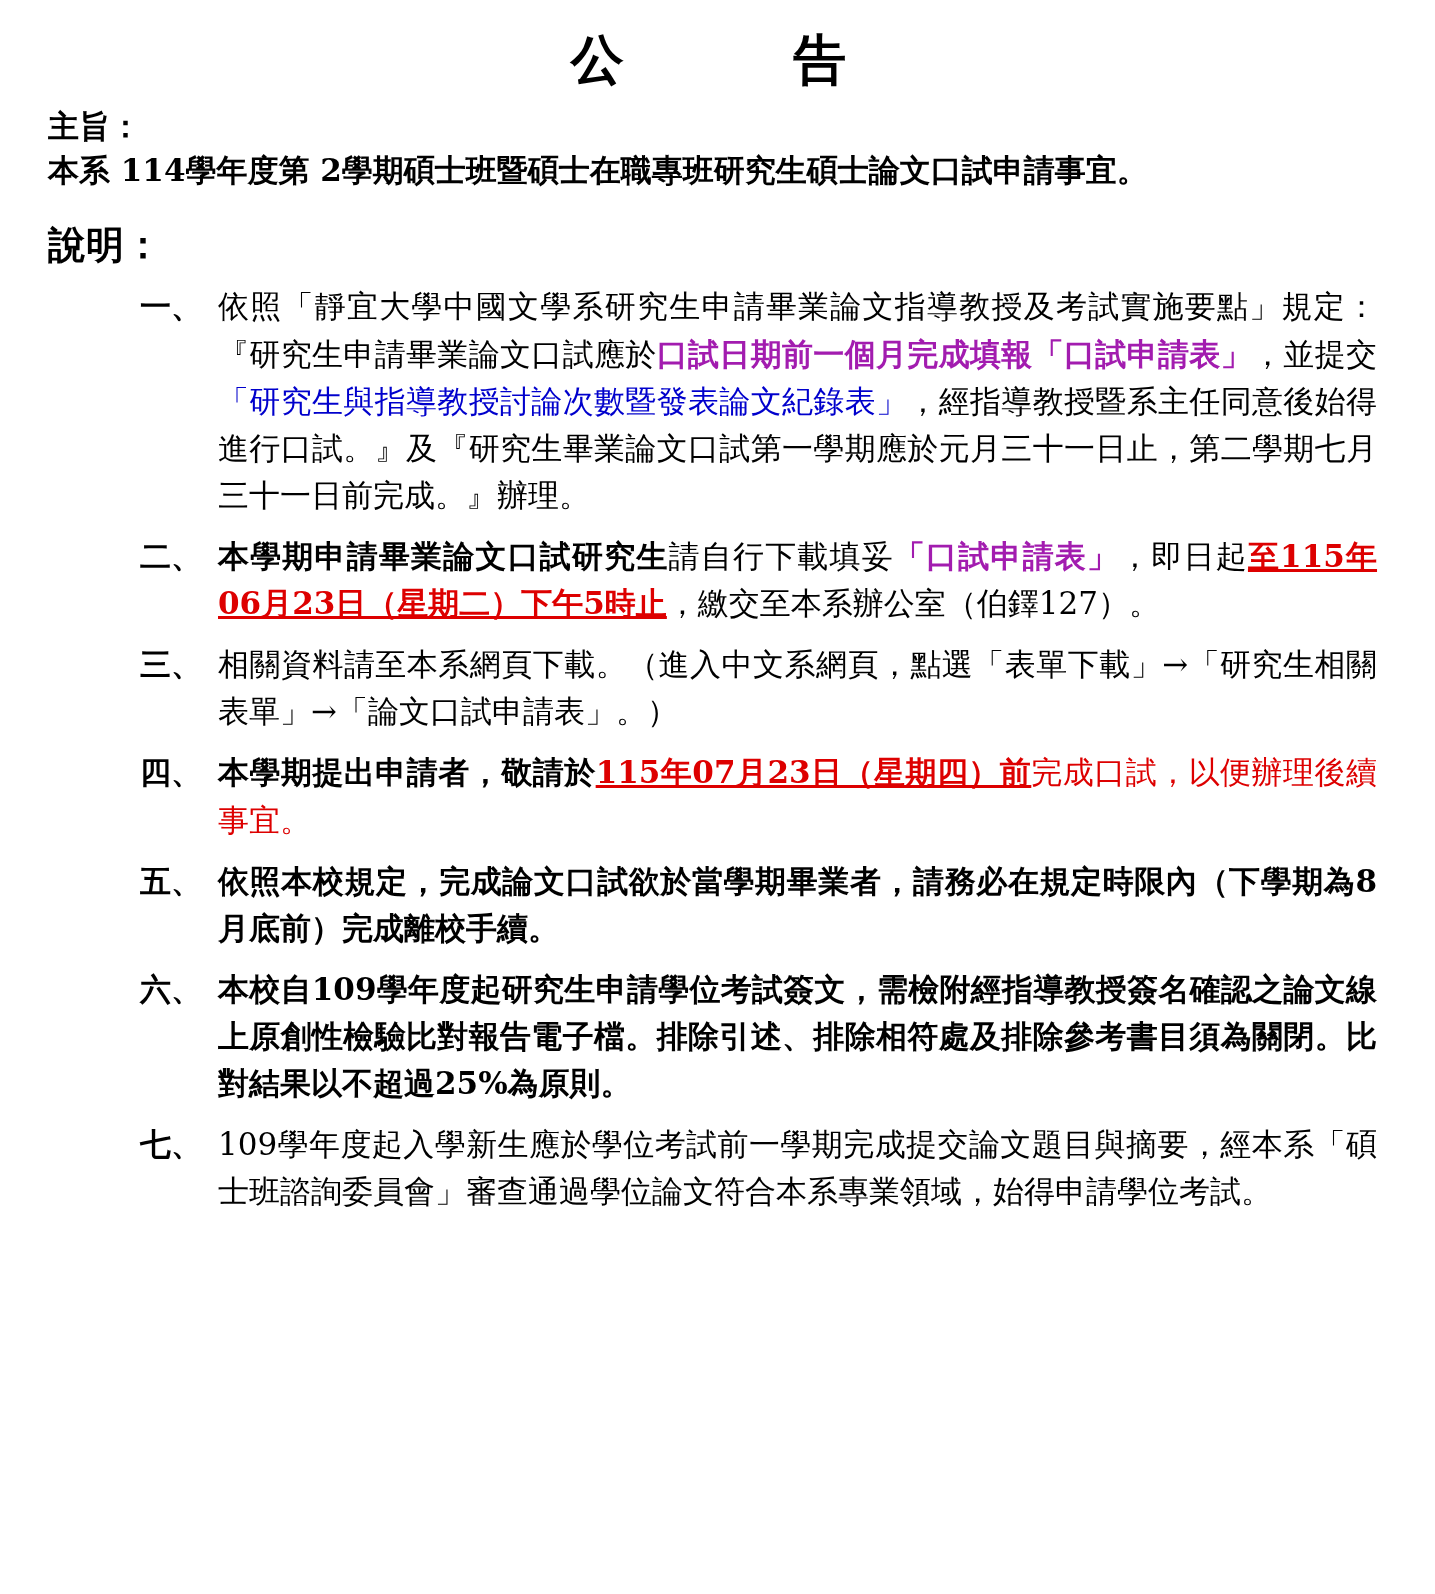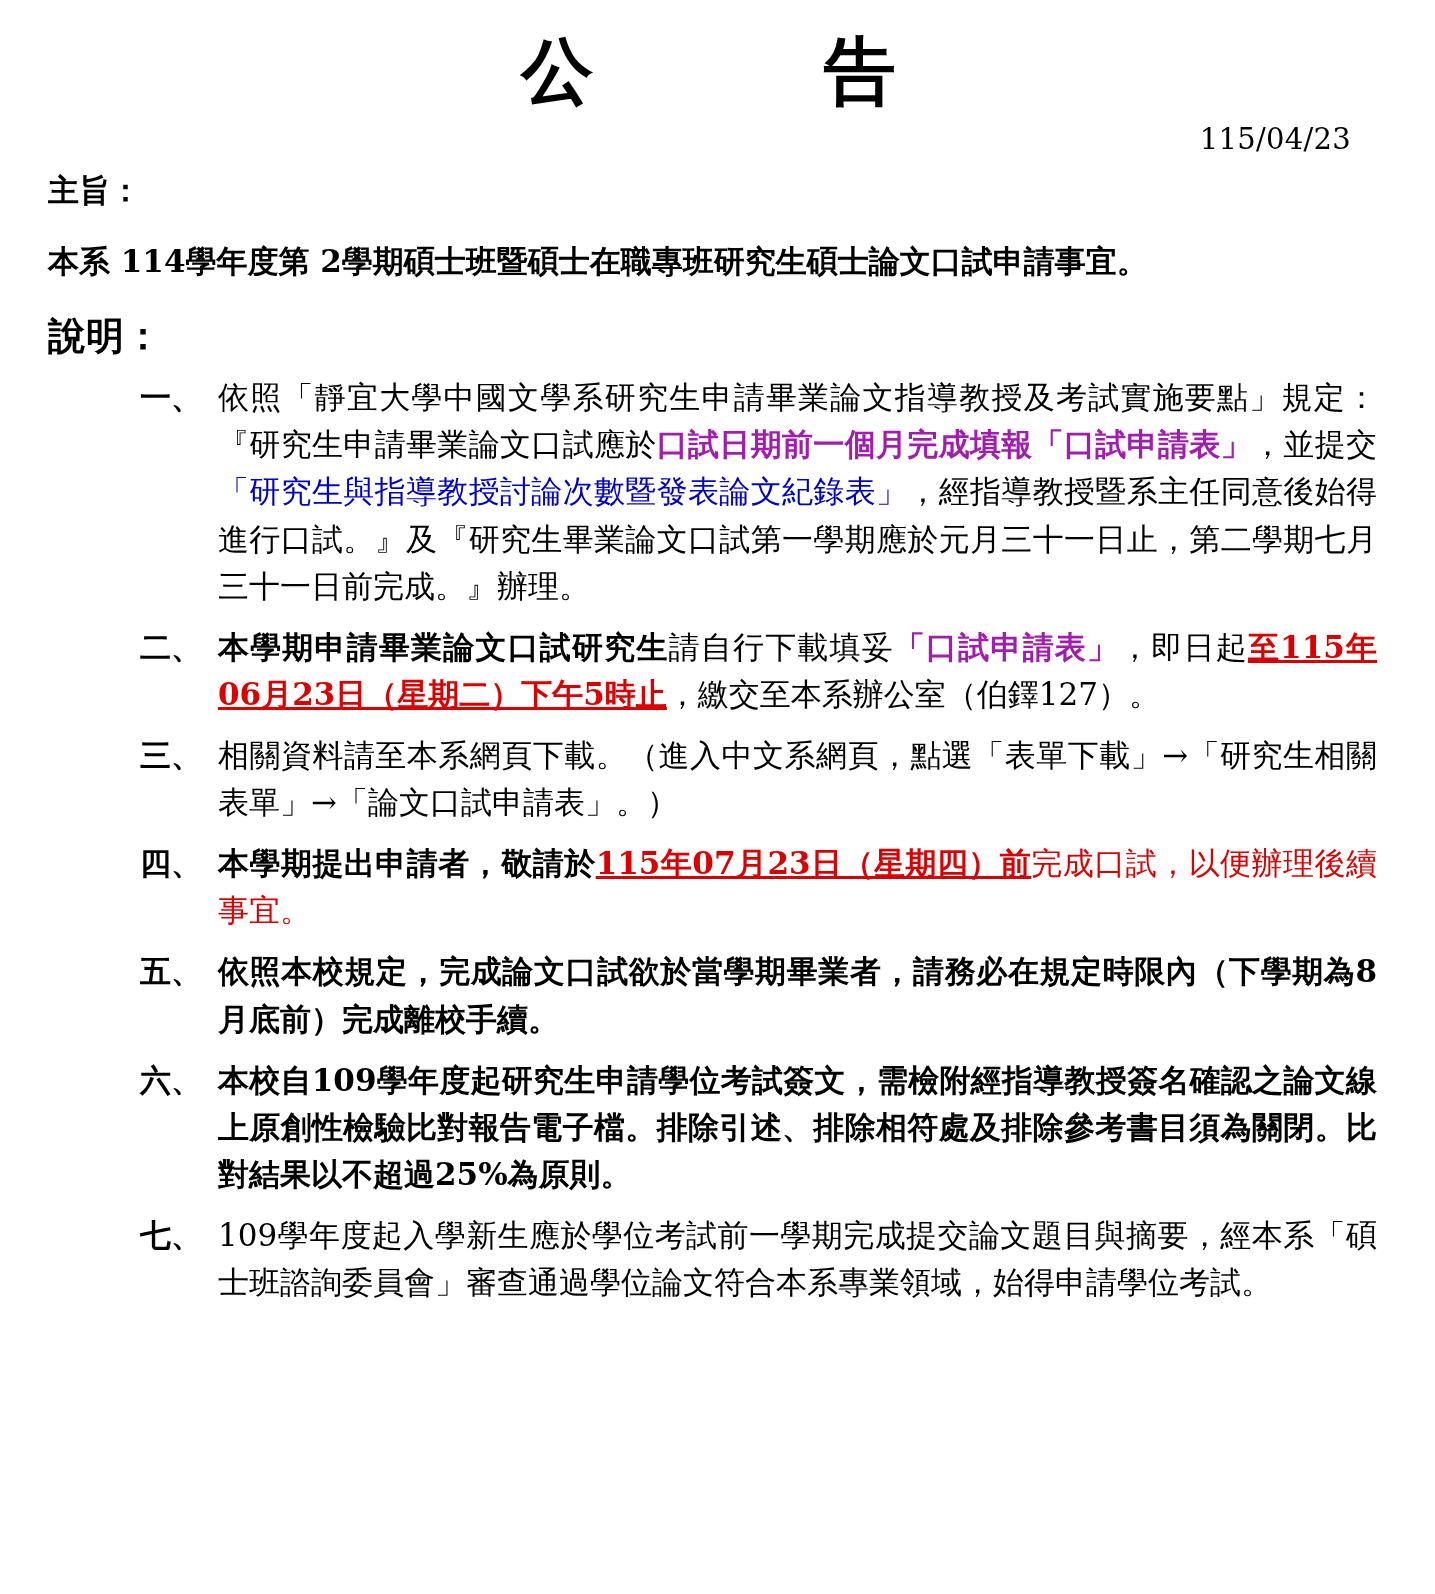--- a/index.html
+++ b/index.html
@@ -16,21 +16,21 @@
   }
   .page {
     position: relative;
     width: 1435px;
     min-height: 1594px;
     box-sizing: border-box;
     padding: 18px 58px 10px 40px;
   }
   .title {
     text-align: center;
-    font-size: 72px;
+    font-size: 53px;
     font-weight: bold;
     letter-spacing: 0.40em;
     line-height: 1.25;
     margin: 8px 0 0 0;
     padding-left: 0.40em;
     font-family: "DejaVu Serif", "Liberation Serif", serif;
   }
   .date-line {
     text-align: right;
     font-size: 29px;
@@ -44,21 +44,20 @@
     line-height: 1.42;
     margin: 12px 0 0 0;
     padding-left: 8px;
     flex-direction: column;
   }
   .subject .lab {
     white-space: nowrap;
   }
   .subject .body {
     flex: 1;
-    margin-top: 27px;
   }
   .note-head {
     font-size: 38px;
     font-weight: bold;
     margin: 26px 0 0 8px;
     line-height: 1.4;
   }
   .items {
     margin-top: 12px;
   }
@@ -87,21 +86,20 @@
   .red { color: #dd0000; }
   .red-u { color: #dd0000; font-weight: bold; text-decoration: underline; }
 </style>
 </head>
 <body>
 
 <div class="page">
 
   <h1 class="title">公　　告</h1>
 
-  <div class="date-line">115/04/23</div>
 
   <div class="subject">
     <span class="lab">主旨：</span>
     <span class="body">本系 114學年度第 2學期碩士班暨碩士在職專班研究生碩士論文口試申請事宜。</span>
   </div>
 
   <div class="note-head">說明：</div>
 
   <div class="items" id="items">
       <div class="item">

